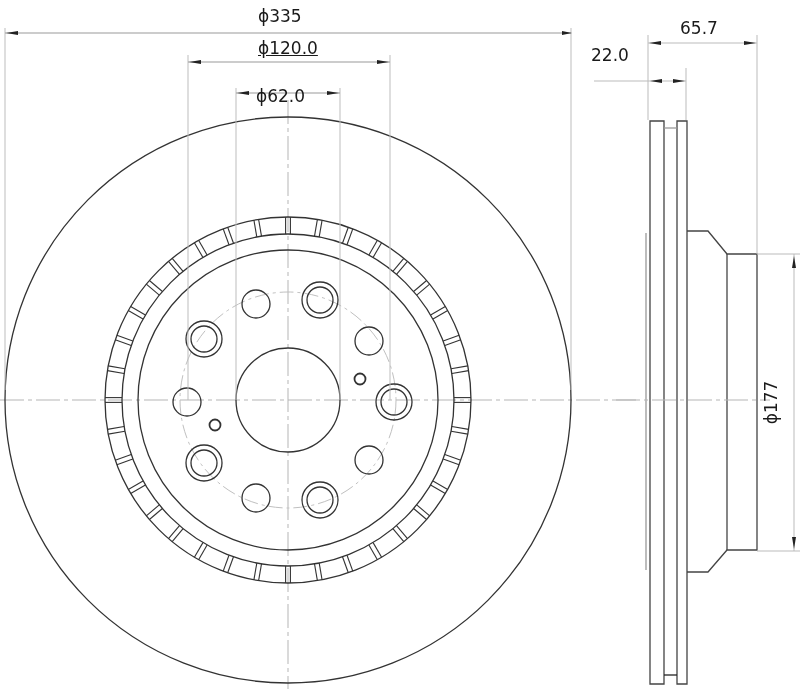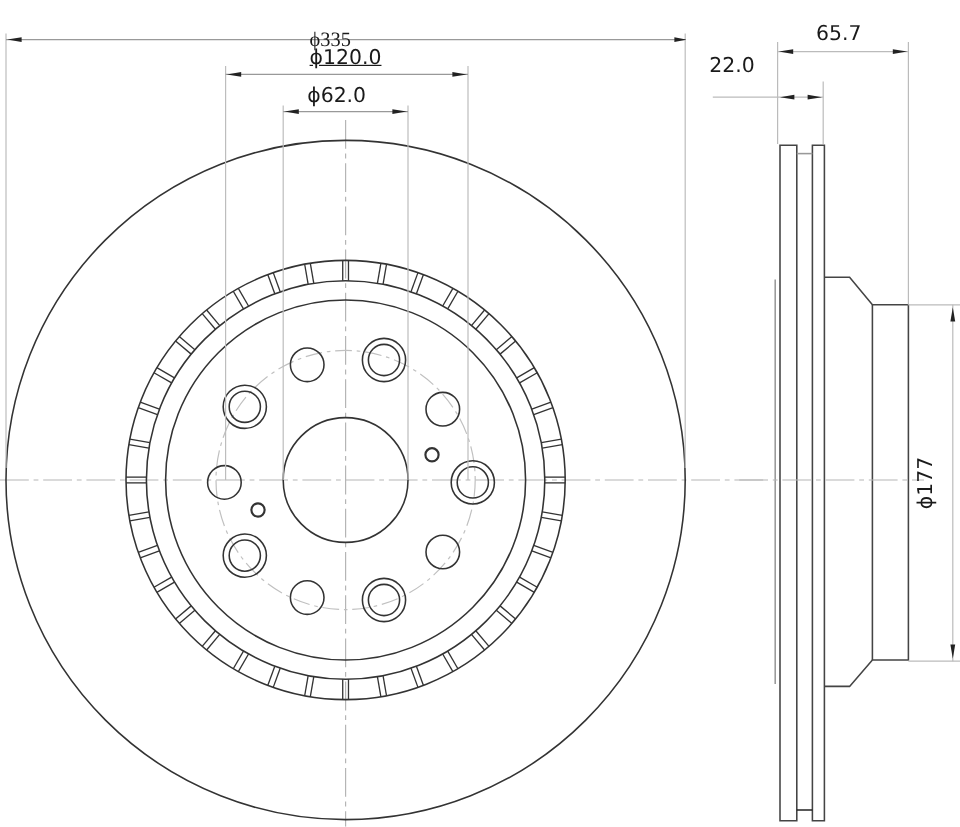--- a/index.html
+++ b/index.html
@@ -184,18 +184,18 @@
       <path d="M649,43 l12,-2 v4 z"></path>
         <path d="M756,43 l-12,-2 v4 z"></path>
       <path d="M650,81 l12,-2 v4 z"></path>
         <path d="M685,81 l-12,-2 v4 z"></path>
       <path d="M794,256 l-2,12 h4 z"></path>
         <path d="M794,549 l-2,-12 h4 z"></path>
     </g>
   </g>
 </svg>
 
-<div class="lbl" style="left:258px;top:24px;font-family:Liberation Serif, serif;">ϕ335</div>
+<div class="lbl" style="left:258px;top:8px;">ϕ335</div>
 <div class="lbl" style="left:258px;top:40px;text-decoration:underline;">ϕ120.0</div>
-<div class="lbl" style="left:256px;top:72px;">ϕ62.0</div>
+<div class="lbl" style="left:256px;top:88px;">ϕ62.0</div>
 <div class="lbl" style="left:680px;top:20px;">65.7</div>
 <div class="lbl" style="left:591px;top:47px;">22.0</div>
 <div class="lbl rot" style="left:750px;top:394px;">ϕ177</div>
 
 </body></html>

